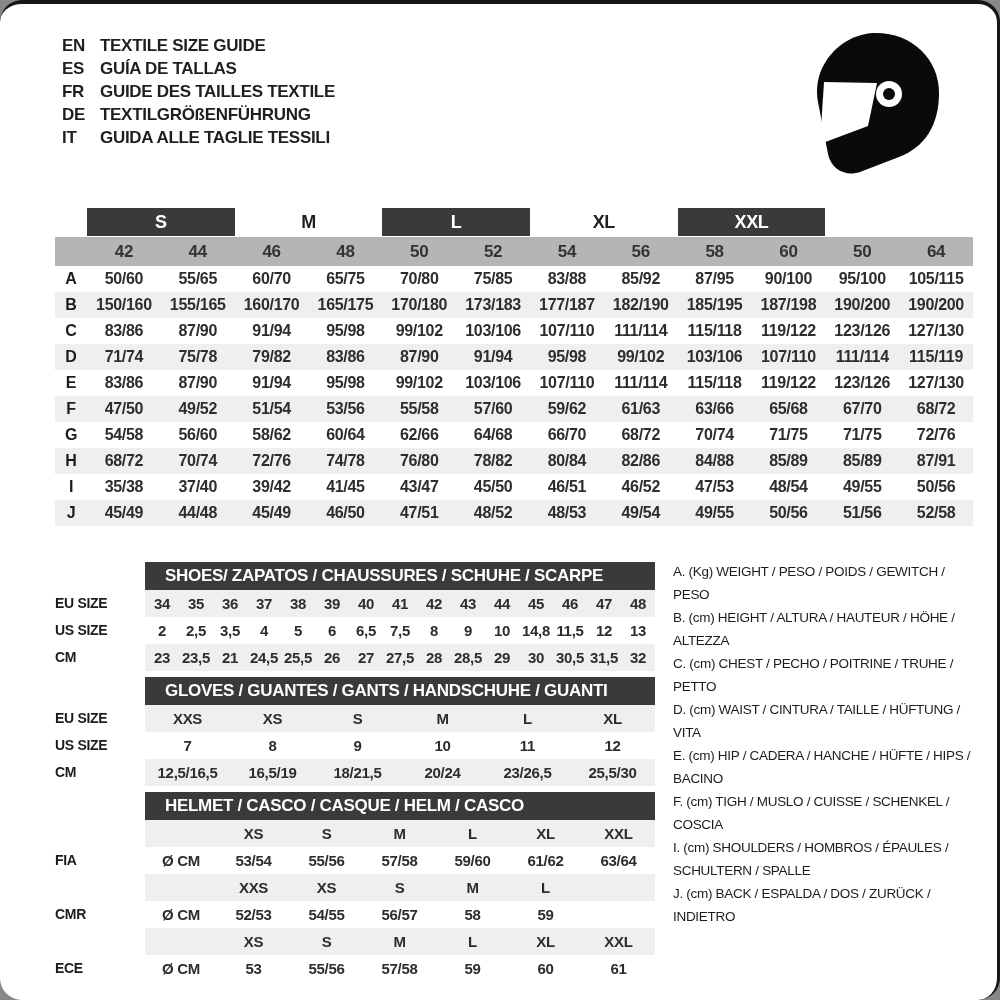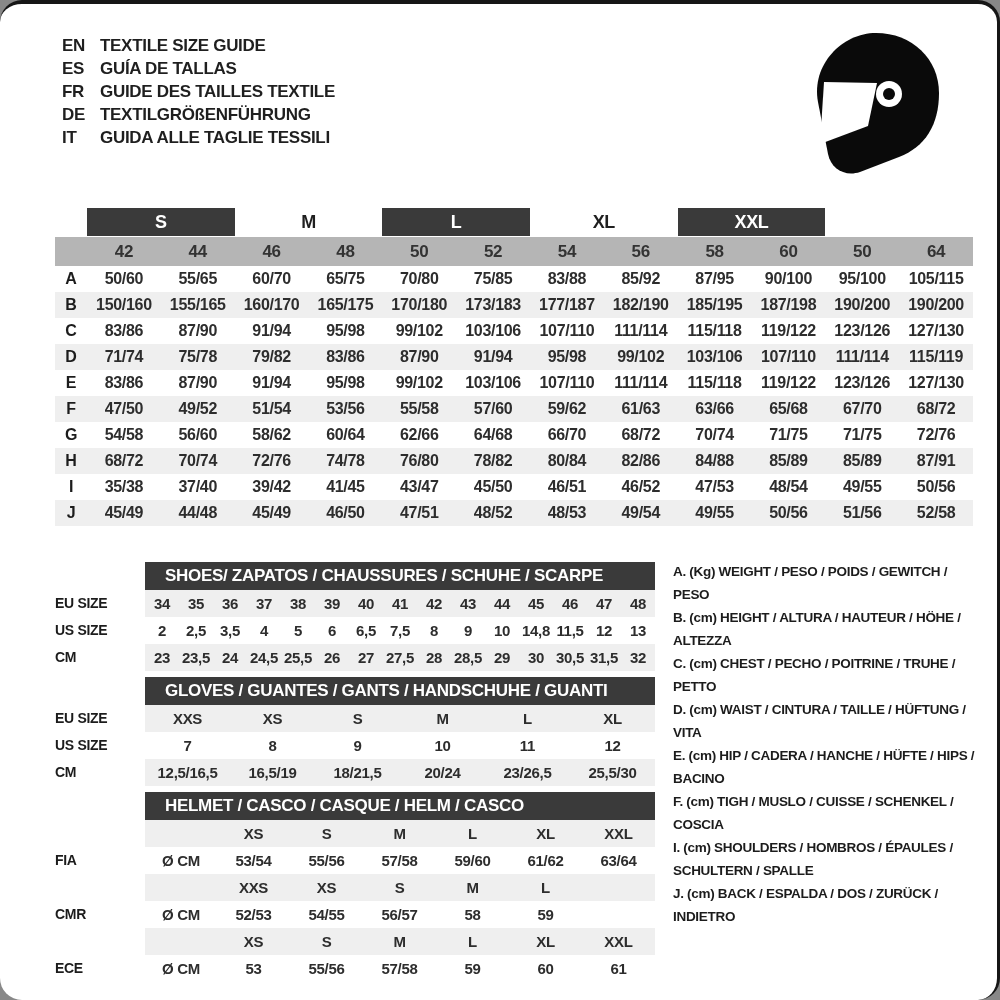--- a/index.html
+++ b/index.html
@@ -41,21 +41,21 @@
     font-weight:700; font-size:17px; line-height:28px; padding-left:20px;
   }
   .ltable .content { width:510px; display:flex; height:27px; }
   .ltable .content.gray { background:#efefef; }
   .ltable .content .cell {
     flex:1; text-align:center; font-weight:700; font-size:15px; line-height:27px; color:#2d2d2d;
   }
   .ltable .content .cell.unit { flex:0 0 72px; }
   
   .legend { position:absolute; left:673px; top:556px; width:308px; }
-  .legend-item { font-weight:700; font-size:13.5px; line-height:23px; color:#1c1c1c; }
+  .legend-item { font-weight:400; font-size:13.5px; line-height:23px; color:#1c1c1c; }
 </style>
 </head>
 <body>
 
 <div class="page">
 
   <div class="langs">
       <div class="lang-row">
         <span class="lang-code">EN</span>
         <span class="lang-text">TEXTILE SIZE GUIDE</span>
@@ -307,21 +307,21 @@
             <div class="cell">11,5</div>
             <div class="cell">12</div>
             <div class="cell">13</div>
           </div>
         </div>
         <div class="trow">
           <div class="side">CM</div>
           <div class="content gray">
             <div class="cell">23</div>
             <div class="cell">23,5</div>
-            <div class="cell">24</div>
+            <div class="cell">21</div>
             <div class="cell">24,5</div>
             <div class="cell">25,5</div>
             <div class="cell">26</div>
             <div class="cell">27</div>
             <div class="cell">27,5</div>
             <div class="cell">28</div>
             <div class="cell">28,5</div>
             <div class="cell">29</div>
             <div class="cell">30</div>
             <div class="cell">30,5</div>

